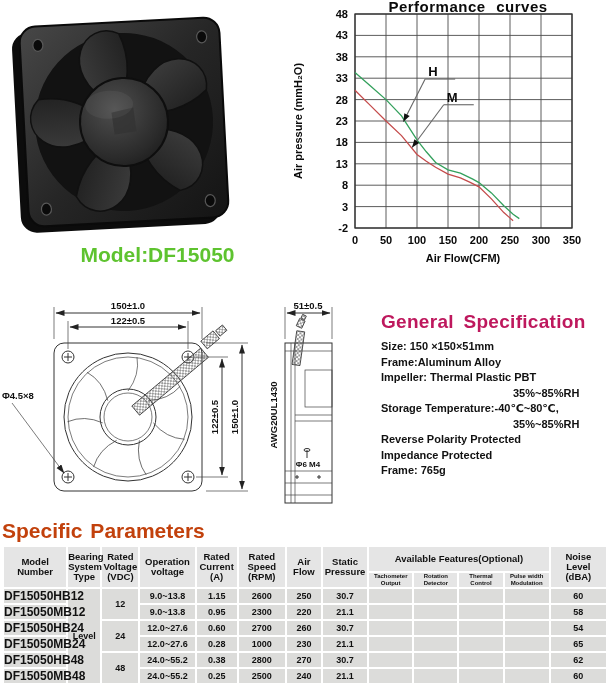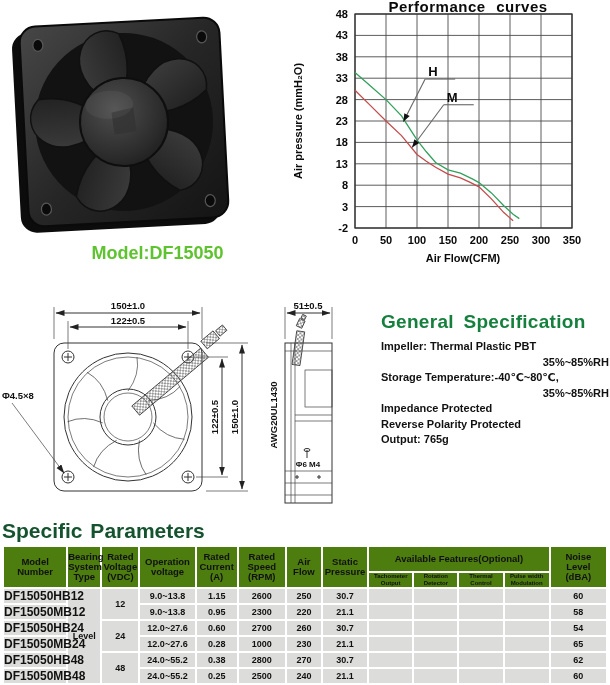--- a/index.html
+++ b/index.html
@@ -2,51 +2,51 @@
 <html><head>
 <meta charset="utf-8">
 <style>
   html,body{margin:0;padding:0;background:#fff;}
   #page{position:relative;width:610px;height:685px;background:#fff;overflow:hidden;
         font-family:"Liberation Sans","DejaVu Sans",sans-serif;color:#111;}
 
   
   #fan-photo{position:absolute;left:8px;top:6px;}
   #model-label{position:absolute;left:70px;top:243px;width:175px;text-align:center;
-               font-size:18px;font-weight:bold;}
+               font-size:21px;font-weight:bold;}
 
   
   #chart-wrap{position:absolute;left:290px;top:0;}
   .chart-title{font:bold 15px "Liberation Sans","DejaVu Sans",sans-serif;letter-spacing:.5px;word-spacing:6px;fill:#0a0a0a;}
   .axis-label{font:bold 11px "Liberation Sans","DejaVu Sans",sans-serif;fill:#0a0a0a;}
   .tick{font:bold 11px "Liberation Sans","DejaVu Sans",sans-serif;fill:#0a0a0a;}
   .grid{stroke:#4a4a4a;stroke-width:.9;}
   .gridframe{stroke:#333;stroke-width:1.3;}
   .ann{font:bold 13px "Liberation Sans","DejaVu Sans",sans-serif;fill:#0a0a0a;}
   .annline{stroke:#666;stroke-width:1.1;}
 
   
   #drawings{position:absolute;left:0;top:295px;}
   .dl{stroke:#333;stroke-width:1;fill:none;}
   .thin{stroke:#444;stroke-width:.7;fill:none;}
   .dim{font:bold 9.5px "Liberation Sans","DejaVu Sans",sans-serif;fill:#111;}
   .dim-sm{font:bold 8px "Liberation Sans","DejaVu Sans",sans-serif;fill:#111;}
 
   
   #gen-spec{position:absolute;left:381px;top:311px;width:228px;}
-  #gen-spec .gs-title{font-size:19px;font-weight:bold;letter-spacing:.3px;word-spacing:4px;margin:0 12px 6px 0;color:#15803d;}
+  #gen-spec .gs-title{font-size:19px;font-weight:bold;letter-spacing:.3px;word-spacing:4px;margin:0 12px 6px 0;color:#be185d;}
   .gs-line{font-size:11px;font-weight:bold;line-height:15.5px;white-space:pre;}
   .gs-ind1{padding-left:70px;}
-  .gs-ind2{padding-left:132px;text-align:right;}
+  .gs-ind2{padding-left:132px;}
 
   
-  #params-title{position:absolute;left:2px;top:519px;font-size:21px;font-weight:bold;word-spacing:2px;color:#14532d;}
+  #params-title{position:absolute;left:2px;top:519px;font-size:21px;font-weight:bold;word-spacing:2px;color:#c2410c;}
   #params-table{position:absolute;left:2px;top:545px;width:606px;border-collapse:collapse;table-layout:fixed;}
   #params-table th,#params-table td{border:2px solid #fff;padding:0;text-align:center;vertical-align:middle;}
-  #params-table th{background:#4d7c0f;font-weight:bold;font-size:9.5px;line-height:1.05;white-space:pre-line;}
+  #params-table th{background:#e5e5e5;font-weight:bold;font-size:9.5px;line-height:1.05;white-space:pre-line;}
   #params-table th.subhead{font-size:6px;line-height:1.1;}
   #params-table td{background:#dcdcda;font-weight:bold;font-size:9px;height:12px;}
   #params-table td.model{font-size:12px;}
   tr.datarow{height:14px;}
 </style>
 </head>
 <body>
 
 <div id="page">
 
@@ -250,27 +250,29 @@
         <path class="thin" d="M285,44 V12 M332,44 V12"></path>
         <line class="dl" x1="287" y1="18" x2="330" y2="18" marker-start="url(#da)" marker-end="url(#da)"></line>
         <text class="dim" x="308" y="14" text-anchor="middle">51±0.5</text>
         <text class="dim" transform="rotate(-90 277 120)" x="277" y="120" text-anchor="middle">AWG20UL1430</text>
       </g>
     </g>
   </svg>
 
   <div id="gen-spec">
     <div class="gs-title">General Specification</div>
+    <div class="gs-line">Size: 150 ×150×51mm</div>
+    <div class="gs-line">Frame:Aluminum Alloy</div>
     <div class="gs-line">Impeller: Thermal Plastic PBT</div>
     <div class="gs-line gs-ind2">35%~85%RH</div>
     <div class="gs-line">Storage Temperature:-40℃~80℃,</div>
     <div class="gs-line gs-ind2">35%~85%RH</div>
+    <div class="gs-line">Reverse Polarity Protected</div>
     <div class="gs-line">Impedance Protected</div>
-    <div class="gs-line">Reverse Polarity Protected</div>
-    <div class="gs-line">Output: 765g</div>
+    <div class="gs-line">Frame: 765g</div>
   </div>
 
   <div id="params-title">Specific Parameters</div>
   <table id="params-table">
     <colgroup>
       <col style="width:64px">
         <col style="width:34px">
         <col style="width:38px">
         <col style="width:56px">
       <col style="width:42px">

